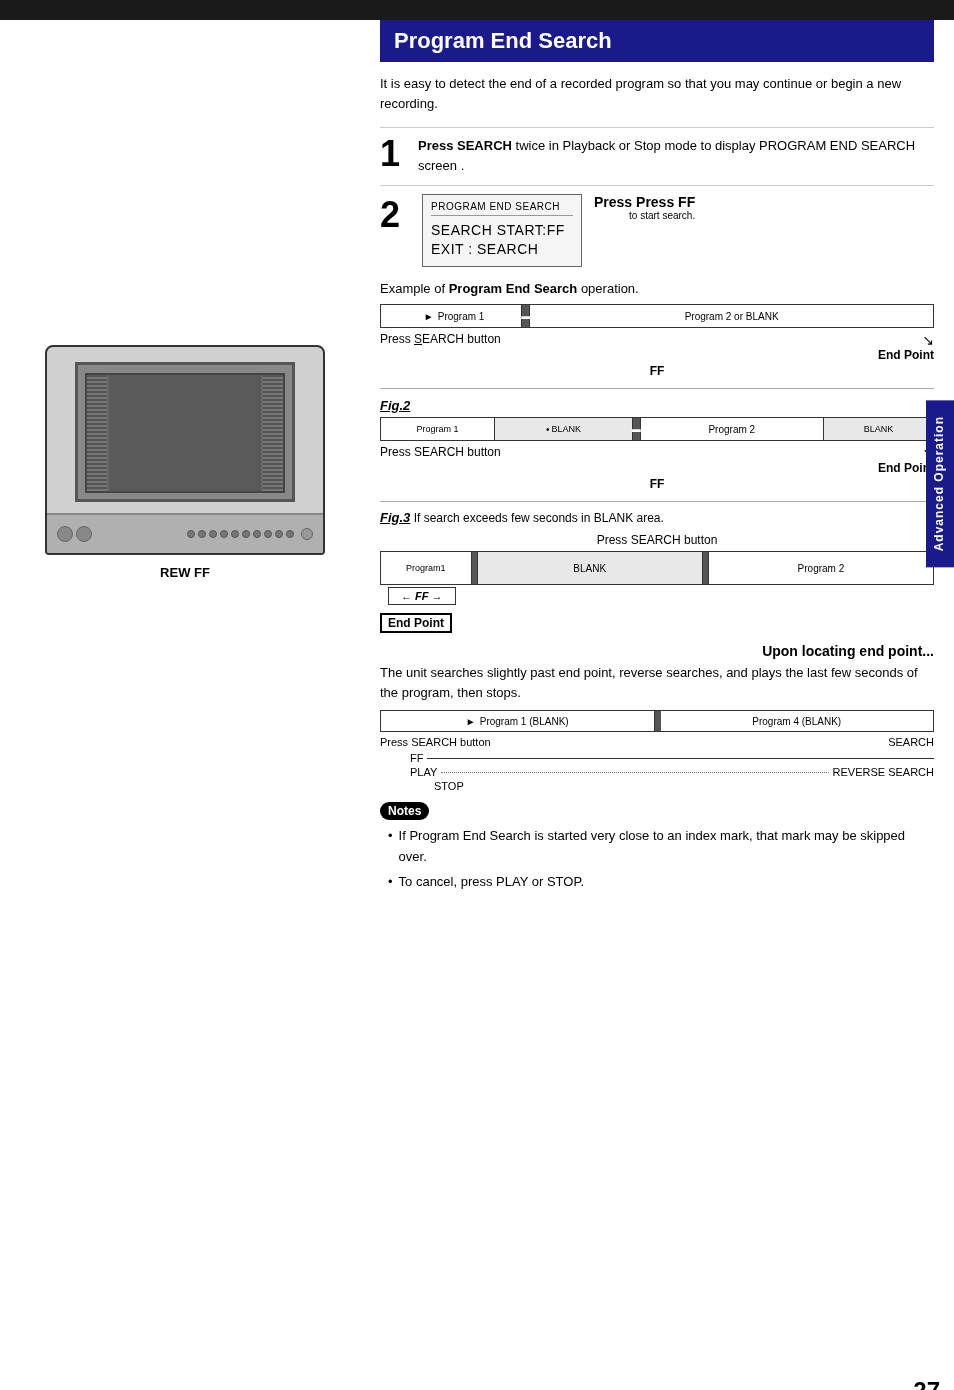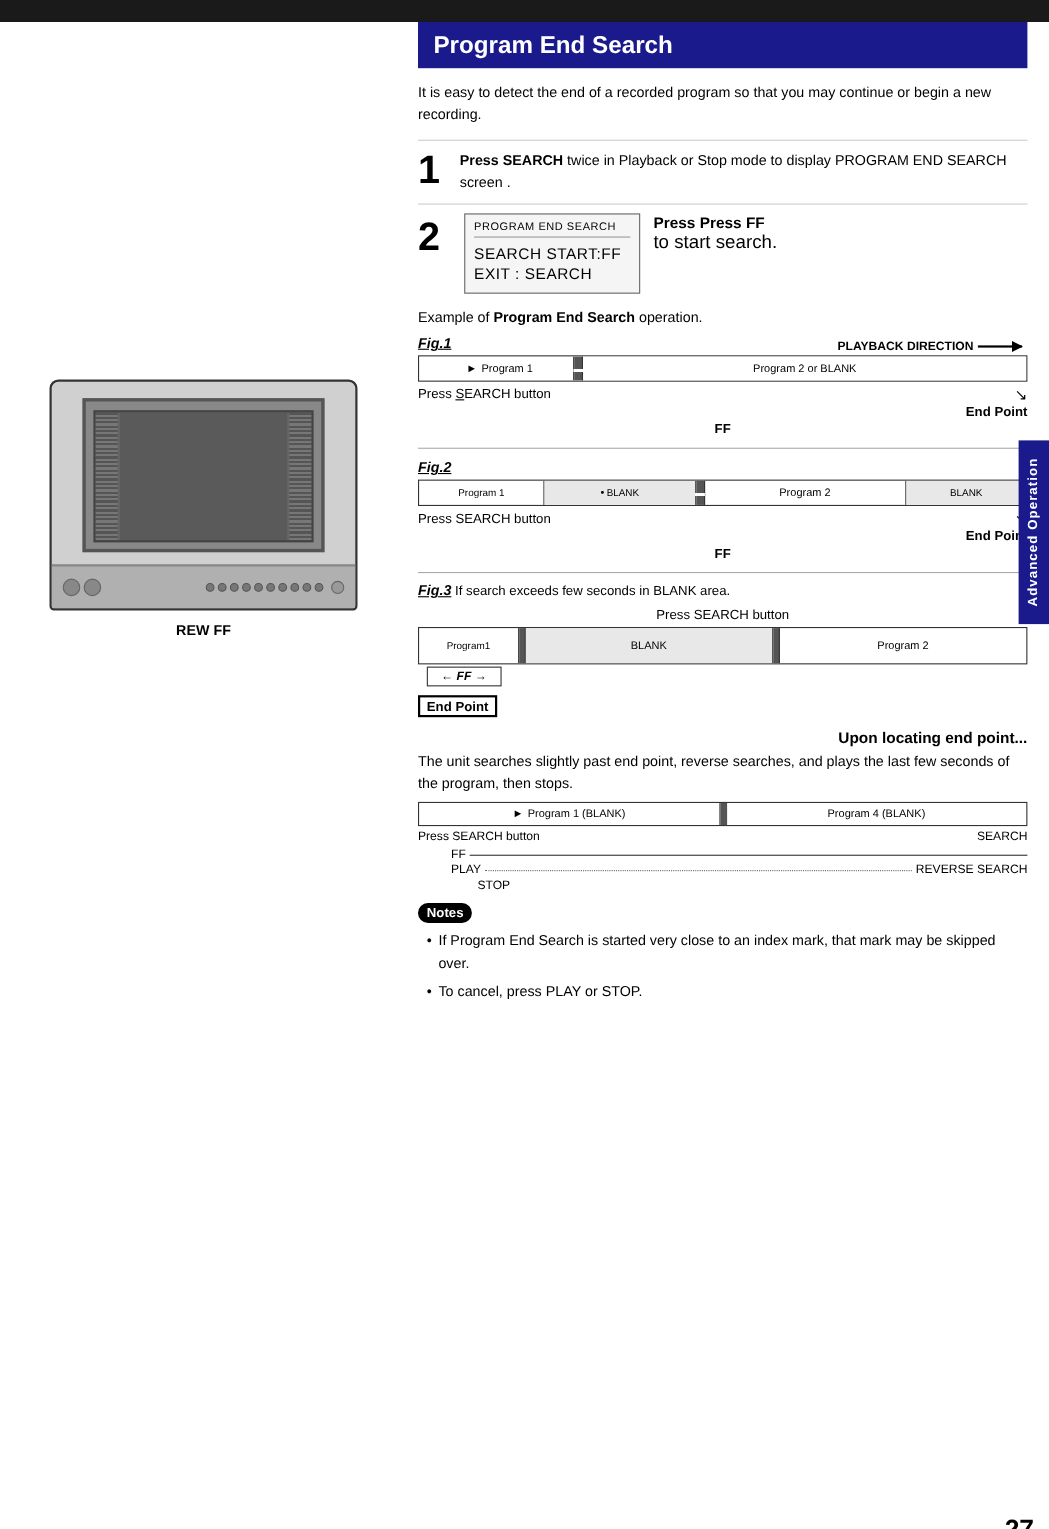--- a/index.html
+++ b/index.html
@@ -193,21 +193,22 @@
       margin-bottom: 3px;
       letter-spacing: 0.5px;
     }
 
     .step2-instruction {
       font-size: 14px;
       font-weight: bold;
     }
 
     .step2-sub {
-      font-size: 17px;
+      font-size: 10px;
+      text-align: right;
     }
 
     
     .example-text {
       font-size: 13px;
       margin-bottom: 8px;
     }
 
     
     .diagram-area {
@@ -498,29 +499,20 @@
         <div class="step2-instruction">Press <span style="font-weight:bold;">Press FF</span></div>
         <div class="step2-sub">to start search.</div>
       </div>
     </div>
 
     <div class="example-text">
       Example of <b>Program End Search</b> operation.
     </div>
 
     <div class="diagram-area">
-      <div style="display:flex;justify-content:space-between;align-items:flex-end;">
-        <span class="fig-label">Fig.1</span>
-        <div class="playback-direction-label">
-          <span>PLAYBACK DIRECTION</span>
-          <span style="display:inline-block;width:40px;height:2px;background:#000;position:relative;">
-            <span style="position:absolute;right:-1px;top:-4px;border-left:10px solid #000;border-top:5px solid transparent;border-bottom:5px solid transparent;"></span>
-          </span>
-        </div>
-      </div>
       <div class="tape-bar">
         <div class="tape-seg" style="flex:1;padding-left:6px;font-size:10px;align-items:center;display:flex;">
           <span style="margin-right:4px;">►</span>
           <span>Program 1</span>
         </div>
         <div class="tape-seg marker" style="display:flex;align-items:center;justify-content:center;font-size:9px;color:#fff;">▬</div>
         <div class="tape-seg prog2" style="display:flex;align-items:center;justify-content:center;">Program 2 or BLANK</div>
       </div>
       <div class="diagram-action-row">
         <span>Press <span style="text-decoration:underline;">S</span>EARCH button</span>

